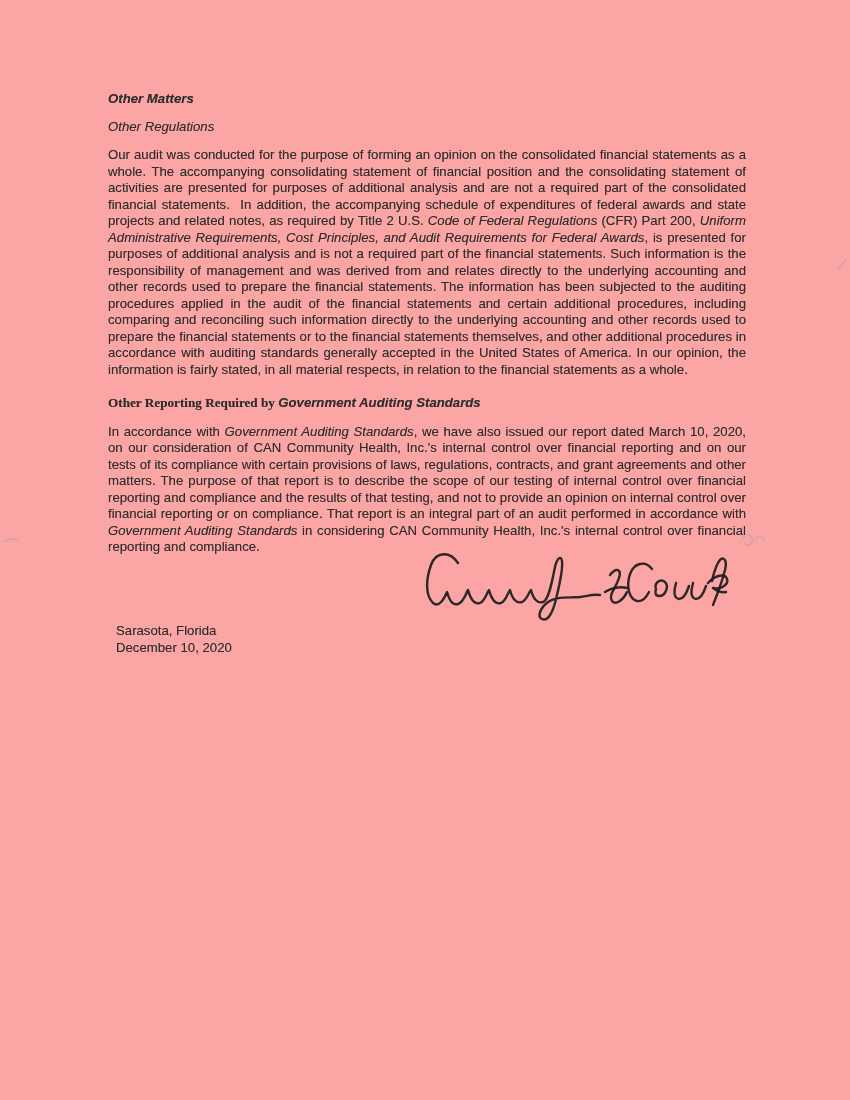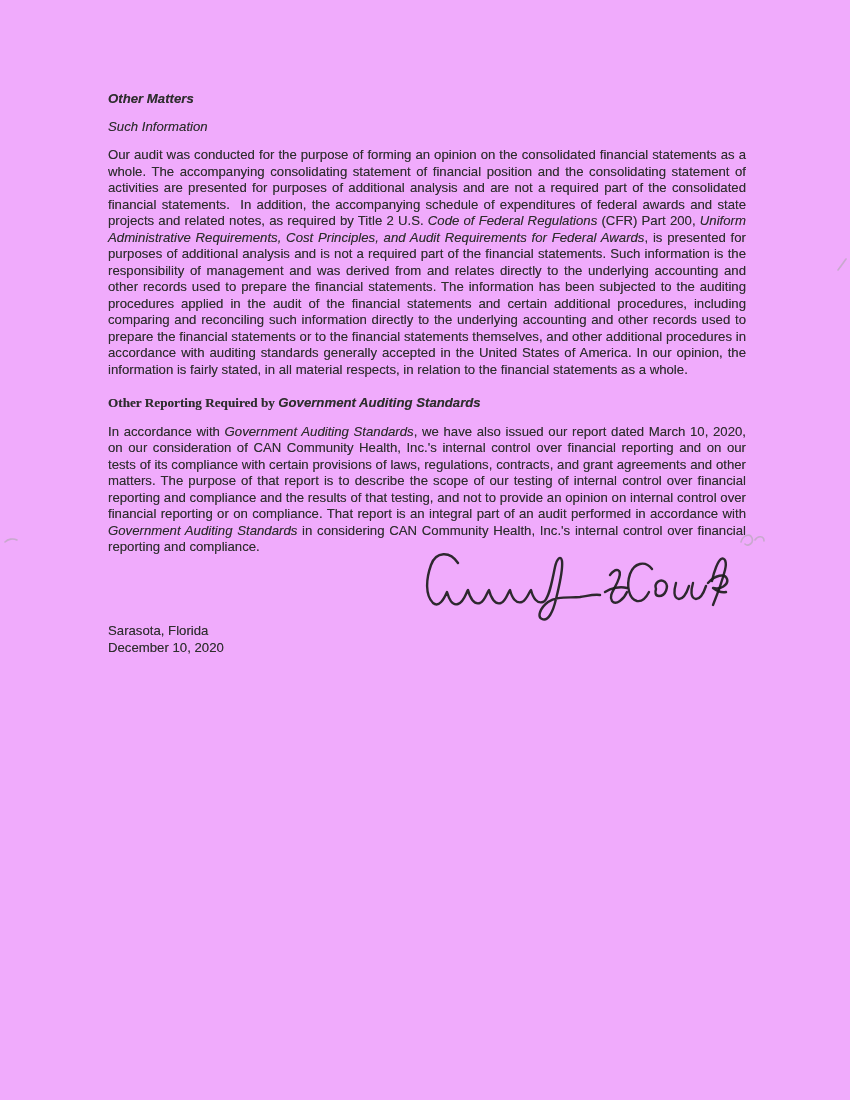--- a/index.html
+++ b/index.html
@@ -1,20 +1,20 @@
 <!DOCTYPE html>
 <html><head>
 <meta charset="utf-8">
 <style>
   html, body { margin: 0; padding: 0; background: #e8e8e8; }
   .page {
     position: relative;
     width: 850px;
     height: 1100px;
-    background: #f0abfc;
+    background: #fca5a5;
     overflow: hidden;
     font-family: "Liberation Sans", sans-serif;
     color: #2e2e2e;
   }
   .text-column {
     position: absolute;
     left: 108px;
     top: 91px;
     width: 638px;
     font-size: 13.2px;
@@ -51,39 +51,39 @@
   .sig-stroke {
     fill: none;
     stroke: #1c1c1c;
     stroke-width: 2.4;
     stroke-linecap: round;
     stroke-linejoin: round;
     opacity: 0.92;
   }
   .city-date {
     position: absolute;
-    left: 108px;
+    left: 116px;
     top: 623px;
     font-size: 13.2px;
     line-height: 16.5px;
     text-shadow: 0 0 0.4px rgba(40,40,40,0.45);
   }
   .scan-artifact { position: absolute; pointer-events: none; }
   .artifact-stroke { fill: none; stroke: #a8a8a8; stroke-width: 1.6; stroke-linecap: round; opacity: 0.55; }
 </style>
 </head>
 <body>
 
 <div class="page">
 
   <div class="text-column">
 
     <div class="h-bold-italic">Other Matters</div>
 
-    <div class="h-italic">Such Information</div>
+    <div class="h-italic">Other Regulations</div>
 
     <div class="para"><span>Our audit was conducted for the purpose of forming an opinion on the consolidated financial statements as a whole. The accompanying consolidating statement of financial position and the consolidating statement of activities are presented for purposes of additional analysis and are not a required part of the consolidated financial statements.&nbsp; In addition, the accompanying schedule of expenditures of federal awards and state projects and related notes, as required by Title 2 U.S. </span><span style="font-style: italic;">Code of Federal Regulations</span><span> (CFR) Part 200, </span><span style="font-style: italic;">Uniform Administrative Requirements, Cost Principles, and Audit Requirements for Federal Awards</span><span>, is presented for purposes of additional analysis and is not a required part of the financial statements. Such information is the responsibility of management and was derived from and relates directly to the underlying accounting and other records used to prepare the financial statements. The information has been subjected to the auditing procedures applied in the audit of the financial statements and certain additional procedures, including comparing and reconciling such information directly to the underlying accounting and other records used to prepare the financial statements or to the financial statements themselves, and other additional procedures in accordance with auditing standards generally accepted in the United States of America. In our opinion, the information is fairly stated, in all material respects, in relation to the financial statements as a whole.</span></div>
 
     <div class="h-bold"><span style="font-weight: bold; font-family: Liberation Serif, serif;">Other Reporting Required by </span><span style="font-style: italic; font-weight: bold;">Government Auditing Standards</span></div>
 
     <div class="para"><span>In accordance with </span><span style="font-style: italic;">Government Auditing Standards</span><span>, we have also issued our report dated March 10, 2020, on our consideration of CAN Community Health, Inc.'s internal control over financial reporting and on our tests of its compliance with certain provisions of laws, regulations, contracts, and grant agreements and other matters. The purpose of that report is to describe the scope of our testing of internal control over financial reporting and compliance and the results of that testing, and not to provide an opinion on internal control over financial reporting or on compliance. That report is an integral part of an audit performed in accordance with </span><span style="font-style: italic;">Government Auditing Standards</span><span> in considering CAN Community Health, Inc.'s internal control over financial reporting and compliance.</span></div>
 
   </div>
 
   <div class="signature-block" title="Cavanaugh &amp; Co LLP">

